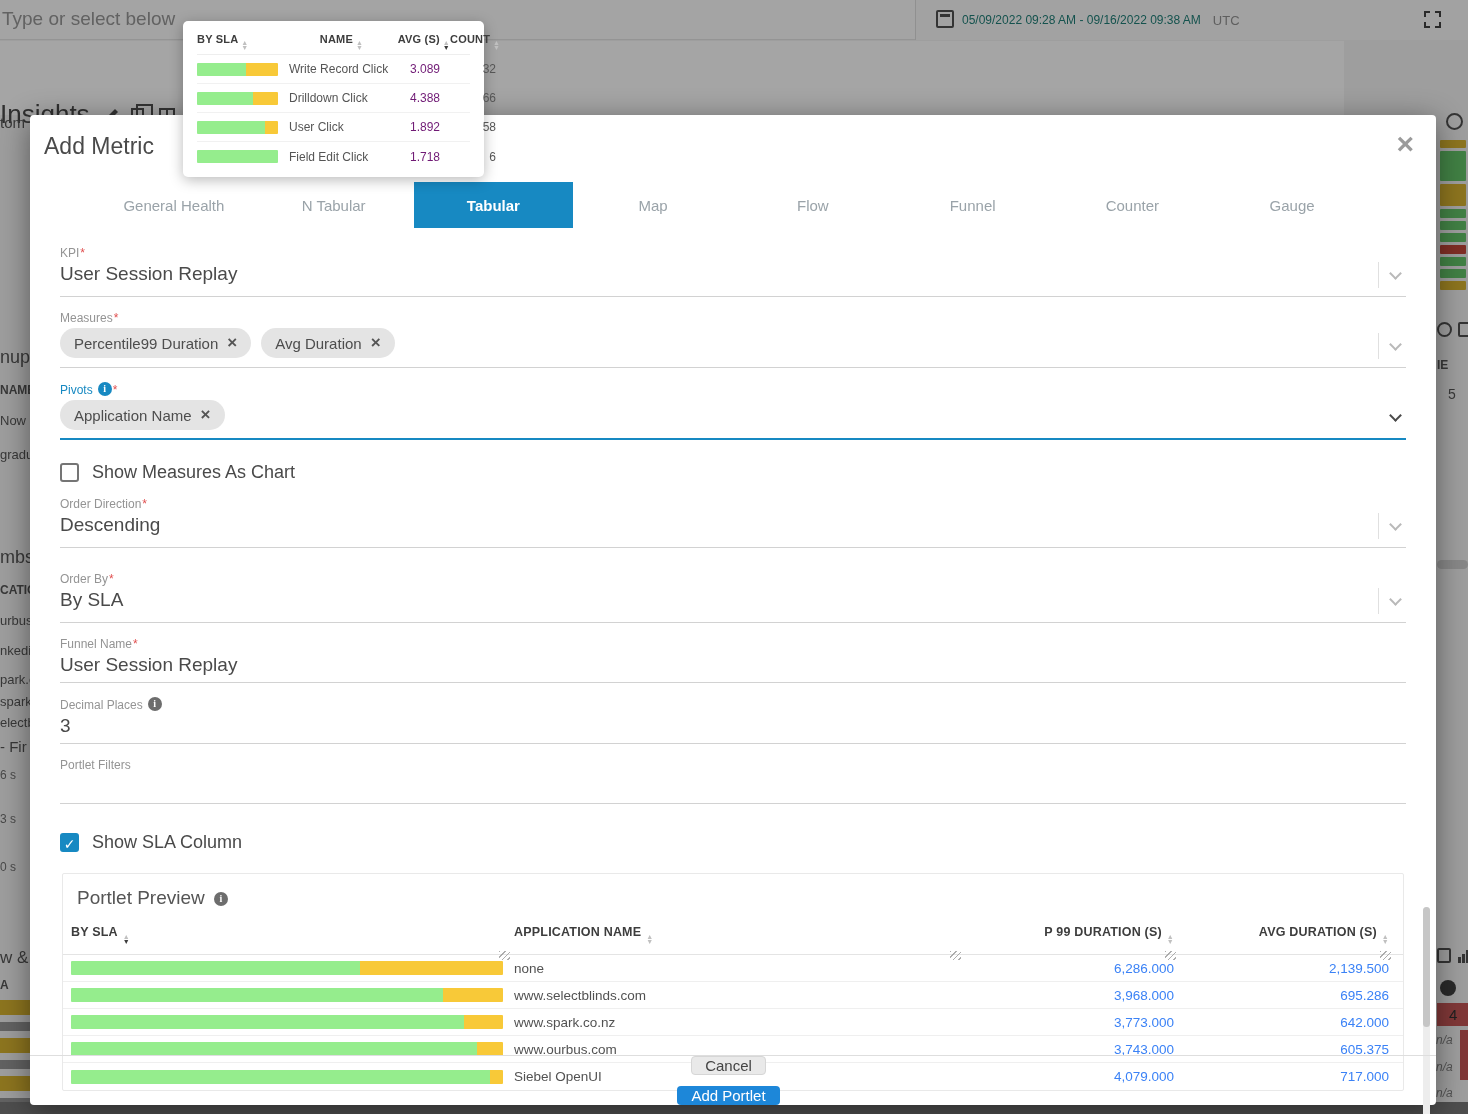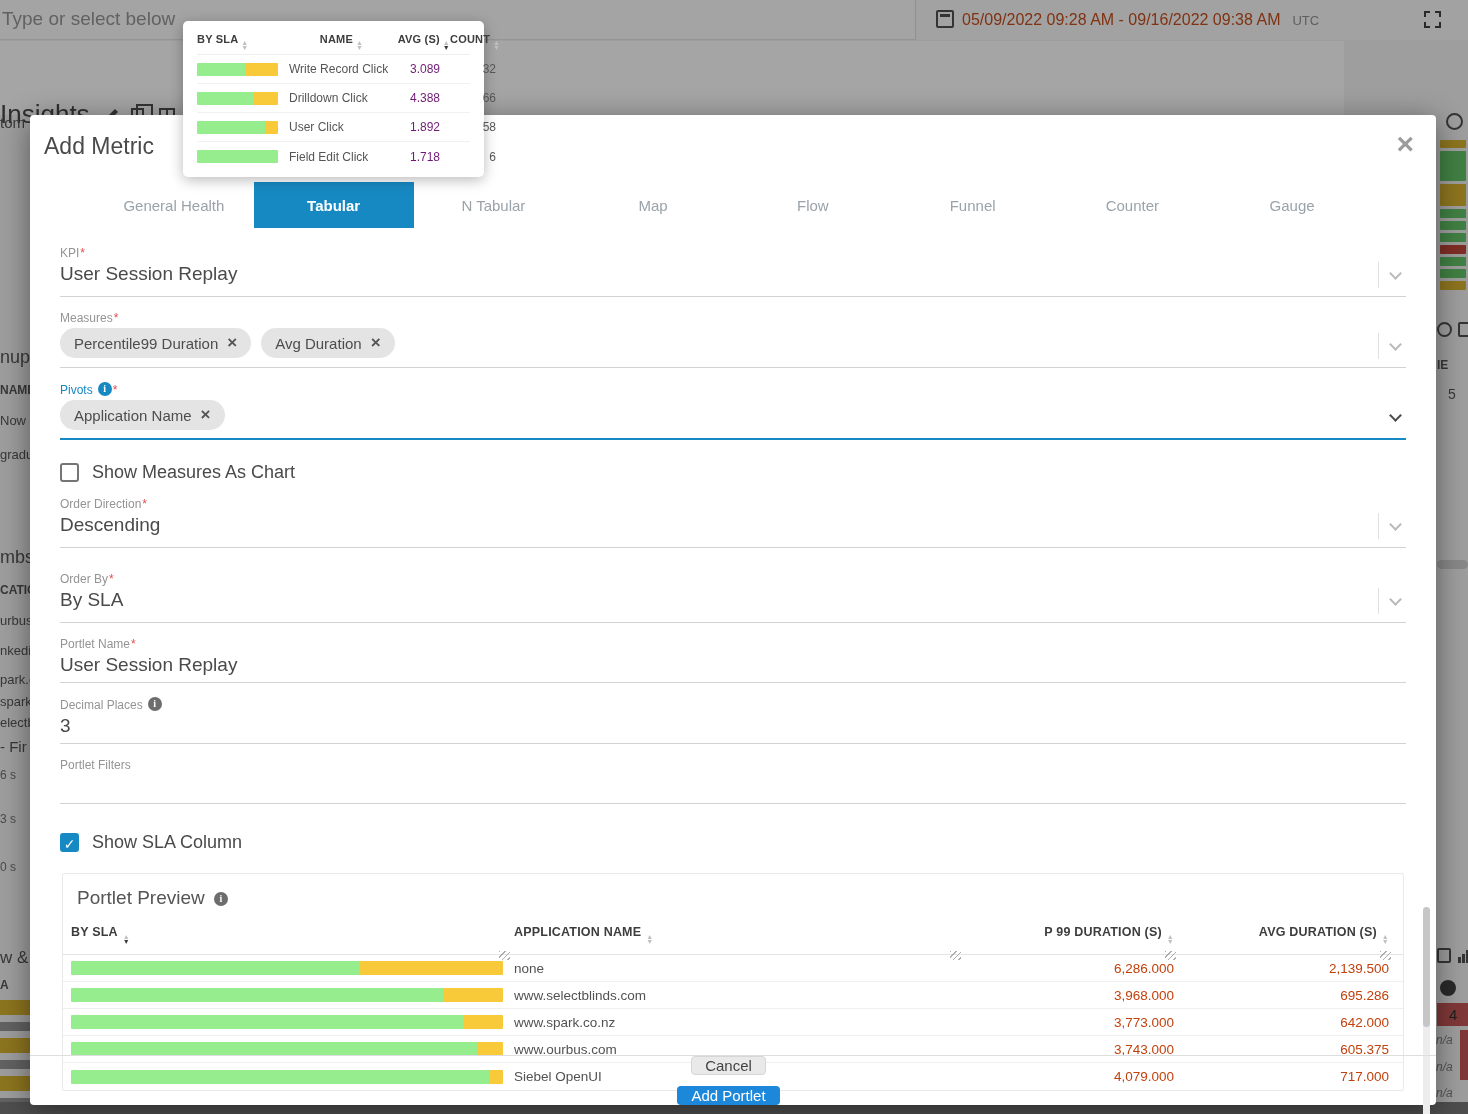--- a/index.html
+++ b/index.html
@@ -5,21 +5,21 @@
   * { margin:0; padding:0; box-sizing:border-box; }
   html,body { width:1468px; height:1114px; }
   body { font-family:"Liberation Sans","DejaVu Sans",sans-serif; background:#fff; overflow:hidden; }
   #stage { position:relative; width:1468px; height:1114px; overflow:hidden; background:#fff; }
 
   
   .bg { position:absolute; inset:0; background:#f4f4f4; }
   .bg-topbar { position:absolute; left:0; top:0; width:1468px; height:40px; background:#fdfdfd; border-bottom:1px solid #e3e3e3; }
   .bg-search-ph { position:absolute; left:2px; top:8px; font-size:19px; color:#8f8f8f; }
   .bg-datebox { position:absolute; left:915px; top:0; width:553px; height:40px; border-left:1px solid #dcdcdc; background:#fbfbfb; display:flex; align-items:center; }
-  .bg-date { font-size:16px; color:#c2410c; margin-left:46px; }
+  .bg-date { font-size:12px; color:#0f766e; margin-left:46px; }
   .bg-utc { font-size:13px; color:#8a8a8a; margin-left:12px; }
   .cal-ico { position:absolute; left:936px; top:10px; width:18px; height:18px; border:2px solid #444; border-radius:2px; }
   .cal-ico:before { content:""; position:absolute; left:2px; top:2px; width:10px; height:3px; background:#444; }
   .fs-ico { position:absolute; left:1424px; top:11px; width:17px; height:17px;
     background:
       linear-gradient(#333,#333) left top/6px 2px no-repeat, linear-gradient(#333,#333) left top/2px 6px no-repeat,
       linear-gradient(#333,#333) right top/6px 2px no-repeat, linear-gradient(#333,#333) right top/2px 6px no-repeat,
       linear-gradient(#333,#333) left bottom/6px 2px no-repeat, linear-gradient(#333,#333) left bottom/2px 6px no-repeat,
       linear-gradient(#333,#333) right bottom/6px 2px no-repeat, linear-gradient(#333,#333) right bottom/2px 6px no-repeat; }
   .bg-row2 { position:absolute; left:0; top:41px; width:1344px; height:74px; background:#fff; }
@@ -85,21 +85,21 @@
   .sorter span { font-size:7px; color:#c0c0c0; }
   .sorter span.on { color:#3d3d3d; }
   .rz { position:absolute; right:4px; bottom:-6px; width:11px; height:9px;
     background:repeating-linear-gradient(135deg,#9a9a9a 0 1px,transparent 1px 4px); opacity:.8; }
   .prow { display:grid; grid-template-columns:443px 1fr 215px 215px; align-items:center; padding:0 8px; height:27px; border-bottom:1px solid #efefef; }
   .prow:last-child { border-bottom:none; }
   .slabar { display:flex; width:432px; height:14px; border-radius:1px; overflow:hidden; }
   .sla-green { background:#95ed8d; height:100%; }
   .sla-yellow { background:#f8c938; height:100%; flex:1; }
   .pcell { font-size:13.5px; color:#525252; }
-  .pcell.num { text-align:right; padding-right:6px; color:#c2410c; }
+  .pcell.num { text-align:right; padding-right:6px; color:#3b82f6; }
   .vsb { position:absolute; right:6px; top:792px; width:7px; height:246px; border-radius:4px; background:#ededed; }
   .vsb .thumb { width:7px; height:120px; border-radius:4px; background:#c6c6c6; }
 
   
   .modal-foot { position:absolute; left:0; bottom:0; width:100%; height:50px; border-top:1px solid #dedede;
     display:flex; align-items:center; justify-content:flex-end; gap:11px; padding-right:9px;flex-direction:column; }
   .btn { height:36px; border-radius:4px; border:none; font-size:15px; cursor:pointer; font-family:inherit; }
   .btn-cancel { width:75px; background:#e9e9e9; color:#444; border:1px solid #d6d6d6; }
   .btn-primary { width:103px; background:#1d87d9; color:#fff; }
 
@@ -203,22 +203,22 @@
   <div class="overlay"></div>
 
   <div class="modal">
     <div class="modal-head">
       <div class="modal-title">Add Metric</div>
       <div class="modal-close">×</div>
     </div>
 
     <div class="tabs">
       <div class="tab">General Health</div>
+      <div class="tab">N Tabular</div>
       <div class="tab active">Tabular</div>
-      <div class="tab">N Tabular</div>
       <div class="tab">Map</div>
       <div class="tab">Flow</div>
       <div class="tab">Funnel</div>
       <div class="tab">Counter</div>
       <div class="tab">Gauge</div>
     </div>
 
     <div class="form">
 
       <div class="field" style="margin-top:18px">
@@ -274,21 +274,21 @@
 
       <div class="field" style="margin-top:24px">
         <div class="flabel req">Order By</div>
         <div class="fvalue">By SLA</div>
         <div class="dd">
             <span class="chev"></span>
           </div>
       </div>
 
       <div class="field" style="padding-bottom:4px">
-        <div class="flabel req">Portlet Name</div>
+        <div class="flabel req">Funnel Name</div>
         <div class="fvalue">User Session Replay</div>
       </div>
 
       <div class="field" style="padding-bottom:4px">
         <div class="flabel"><span>Decimal Places</span><span class="info-i gray"></span></div>
         <div class="fvalue">3</div>
       </div>
 
       <div class="field" style="padding-bottom:4px">
         <div class="flabel">Portlet Filters</div>

